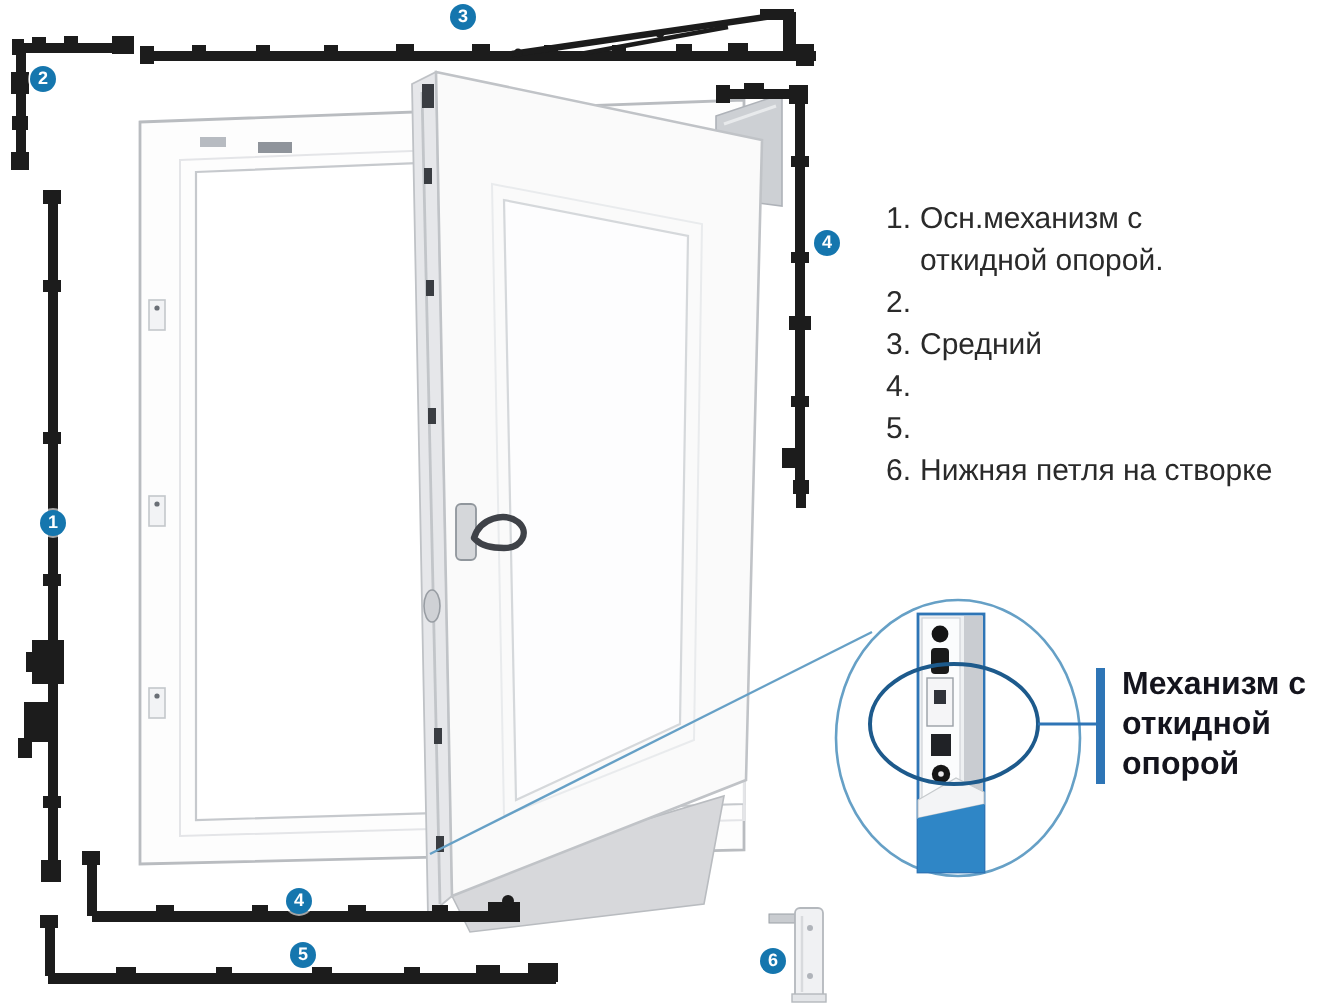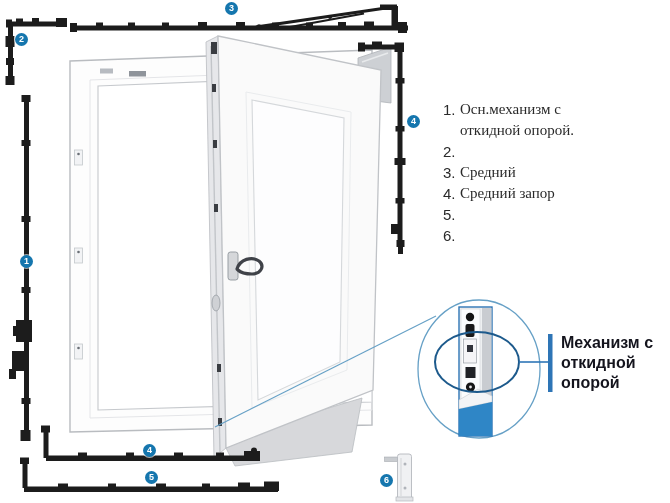--- a/index.html
+++ b/index.html
@@ -13,21 +13,21 @@
     background:#1576ae;color:#ffffff;font-size:9px;font-weight:bold;
     display:flex;align-items:center;justify-content:center;line-height:1;
     box-shadow:0 0 0 1px rgba(255,255,255,.6);
   }
   .parts-list{
     position:absolute;left:443px;top:99px;width:205px;
     color:#2a2a2a;font-size:15px;line-height:21px;
   }
   .list-row{display:flex;}
   .list-row .num{width:17px;flex:0 0 17px;}
-  .list-row .txt{white-space:pre-line;font-family:Liberation Serif, serif;}
+  .list-row .txt{white-space:pre-line;}
   .callout-label{
     position:absolute;left:561px;top:333px;width:112px;
     font-size:16px;font-weight:bold;line-height:20px;color:#14141d;
     white-space:pre-line;
   }
 </style>
 </head>
 <body>
 
 <div class="stage">
@@ -222,27 +222,27 @@
     </div>
     <div class="list-row">
       <span class="num">2.</span>
     </div>
     <div class="list-row">
       <span class="num">3.</span>
       <span class="txt">Средний</span>
     </div>
     <div class="list-row">
       <span class="num">4.</span>
-      <span class="txt">Средний запор</span>
     </div>
     <div class="list-row">
       <span class="num">5.</span>
     </div>
     <div class="list-row">
       <span class="num">6.</span>
+      <span class="txt">Нижняя петля на створке</span>
     </div>
   </div>
 
   <div class="callout-label">Механизм с
 откидной
 опорой</div>
 
 </div>
 
 </body></html>

